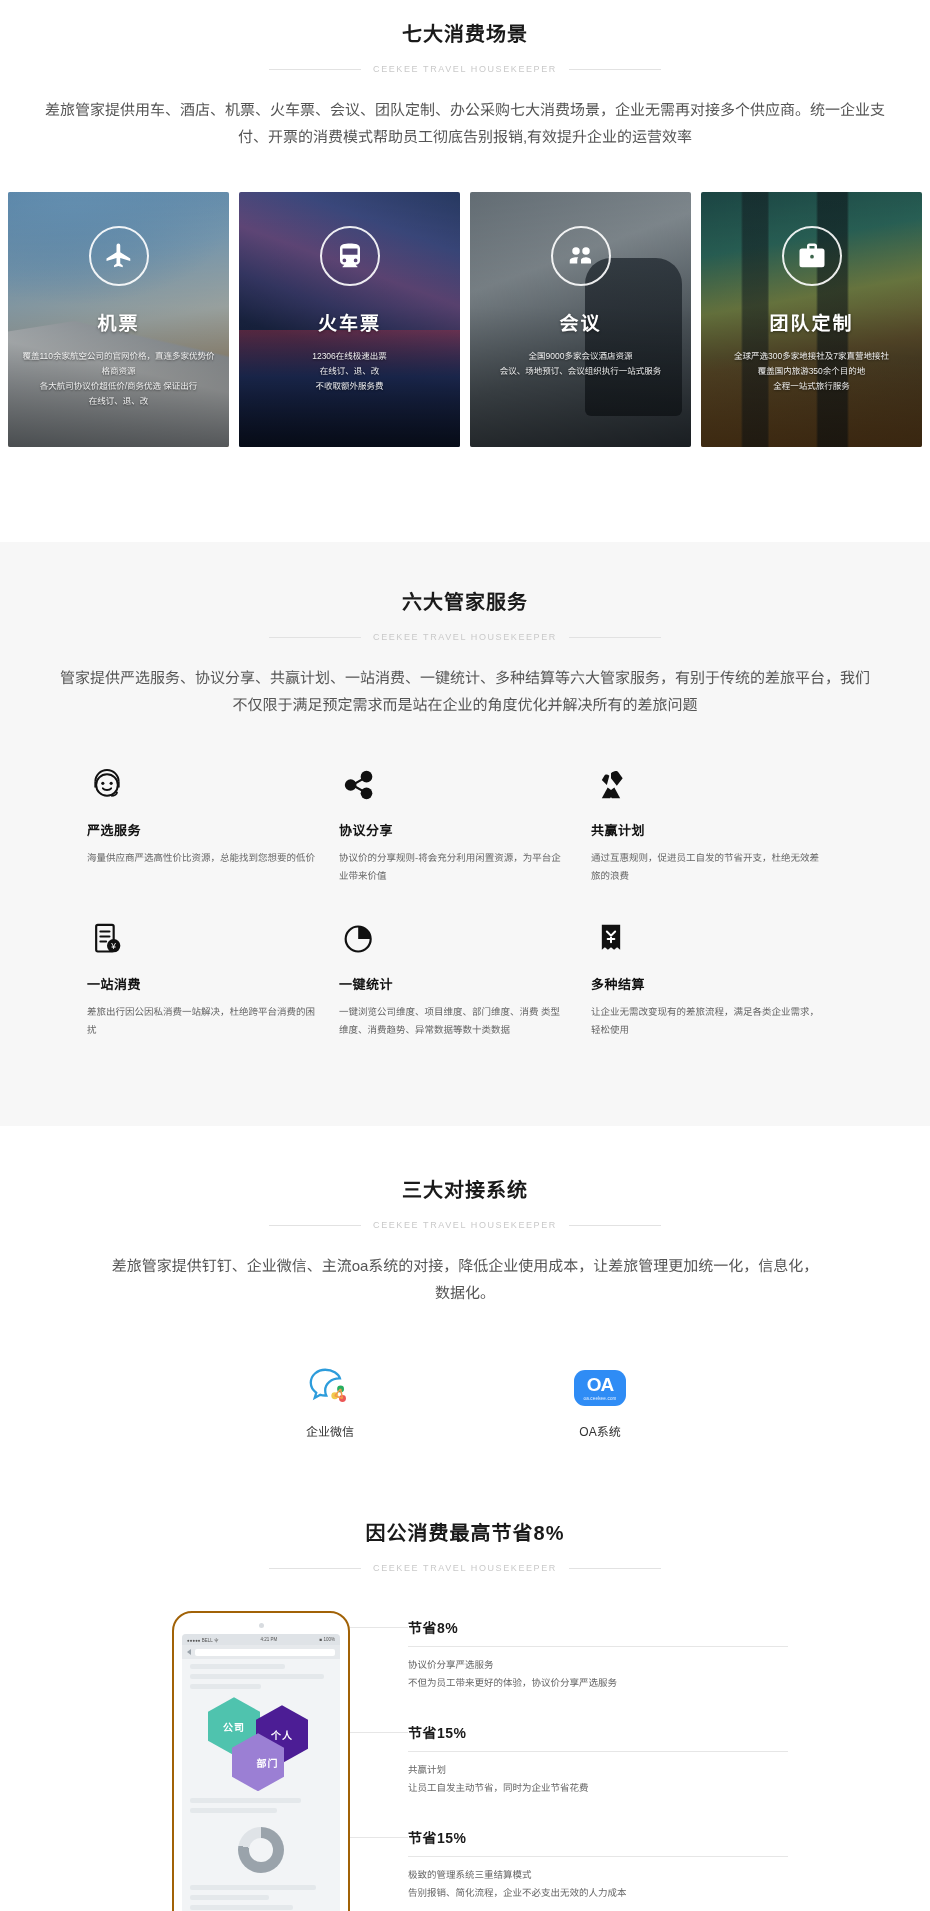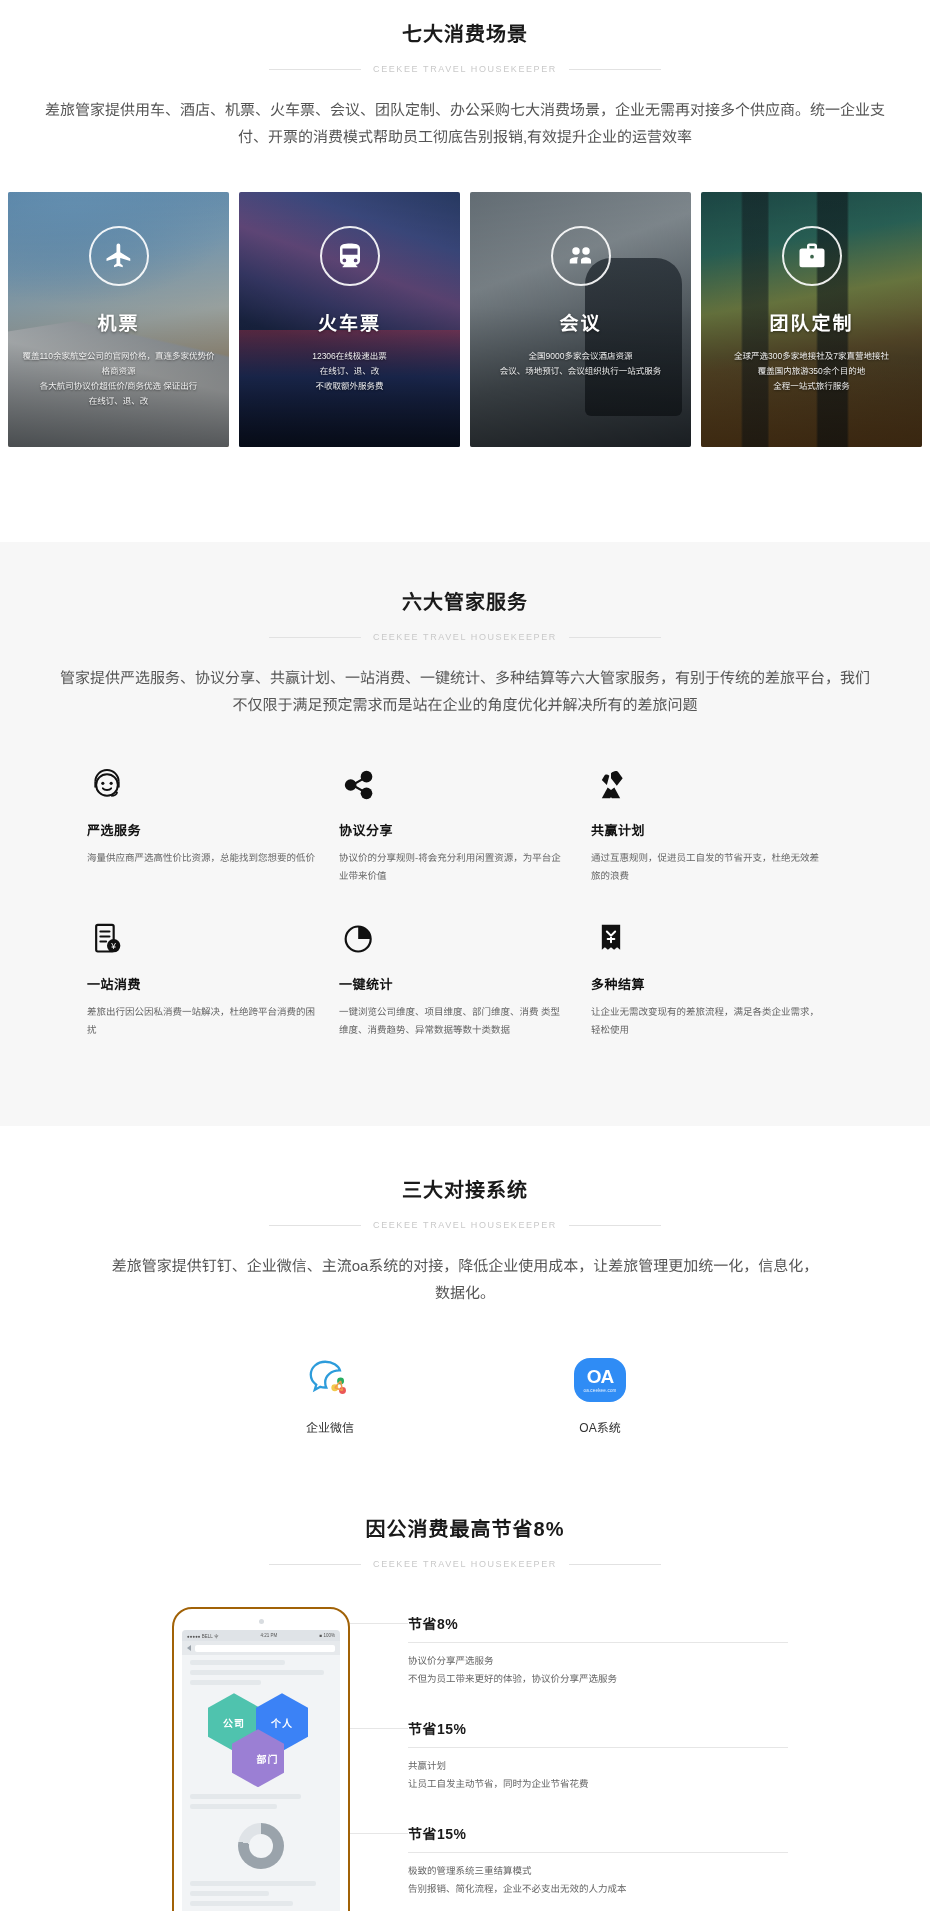--- a/index.html
+++ b/index.html
@@ -128,21 +128,21 @@
   }
 
   
   .sec-systems { background:#fff; padding:52px 0 40px; }
   .sec-systems .sec-desc { margin-top:22px; }
   .sys-row {
     display:flex; justify-content:center; gap:150px; margin-top:48px;
   }
   .sys { text-align:center; width:120px; }
   .sys-logo {
-    width:52px; height:44px; margin:4px auto; border-radius:16px;
+    width:52px; height:36px; margin:16px auto; border-radius:11px;
     display:flex; align-items:center; justify-content:center;
   }
   .logo-dingtalk { background:linear-gradient(145deg,#3aa2ff,#1a8cf0); }
   .logo-dingtalk svg { width:32px; height:32px; fill:#fff; }
   .logo-wecom { background:#fff; }
   .logo-oa { background:#2f8cf5; color:#fff; flex-direction:column; }
   .logo-oa .oa-t { font-size:19px; font-weight:bold; letter-spacing:-1px; line-height:1; }
   .logo-oa .oa-s { font-size:4.5px; letter-spacing:.2px; margin-top:2px; opacity:.9; }
   .sys-name { margin-top:16px; font-size:12px; color:#333; }
 
@@ -180,21 +180,21 @@
   .sk { background:#e4e8eb; border-radius:2px; }
   .sk-row { height:5px; margin:5px 8px; }
   .hexwrap { position:relative; height:96px; margin-top:8px; }
   .hex {
     position:absolute; width:52px; height:58px; display:flex;
     align-items:center; justify-content:center; color:#fff;
     font-size:10px; font-weight:bold; letter-spacing:1px;
     clip-path:polygon(50% 0%,100% 25%,100% 75%,50% 100%,0% 75%,0% 25%);
   }
   .hex-green { background:#4fc3ae; left:26px; top:0; }
-  .hex-orange{ background:#3b82f6; left:74px; top:0; }
+  .hex-orange{ background:#4c1d95; left:74px; top:8px; }
   .hex-purple{ background:#9b7fd4; left:50px; top:36px;padding-left:19px; }
   .donut {
     width:46px; height:46px; border-radius:50%; margin:14px auto 0;
     background:conic-gradient(#9aa3ab 0 78%, #dfe3e7 78% 100%);
     position:relative;
   }
   .donut::after{
     content:""; position:absolute; inset:11px; background:#f2f4f6; border-radius:50%;
   }
 

